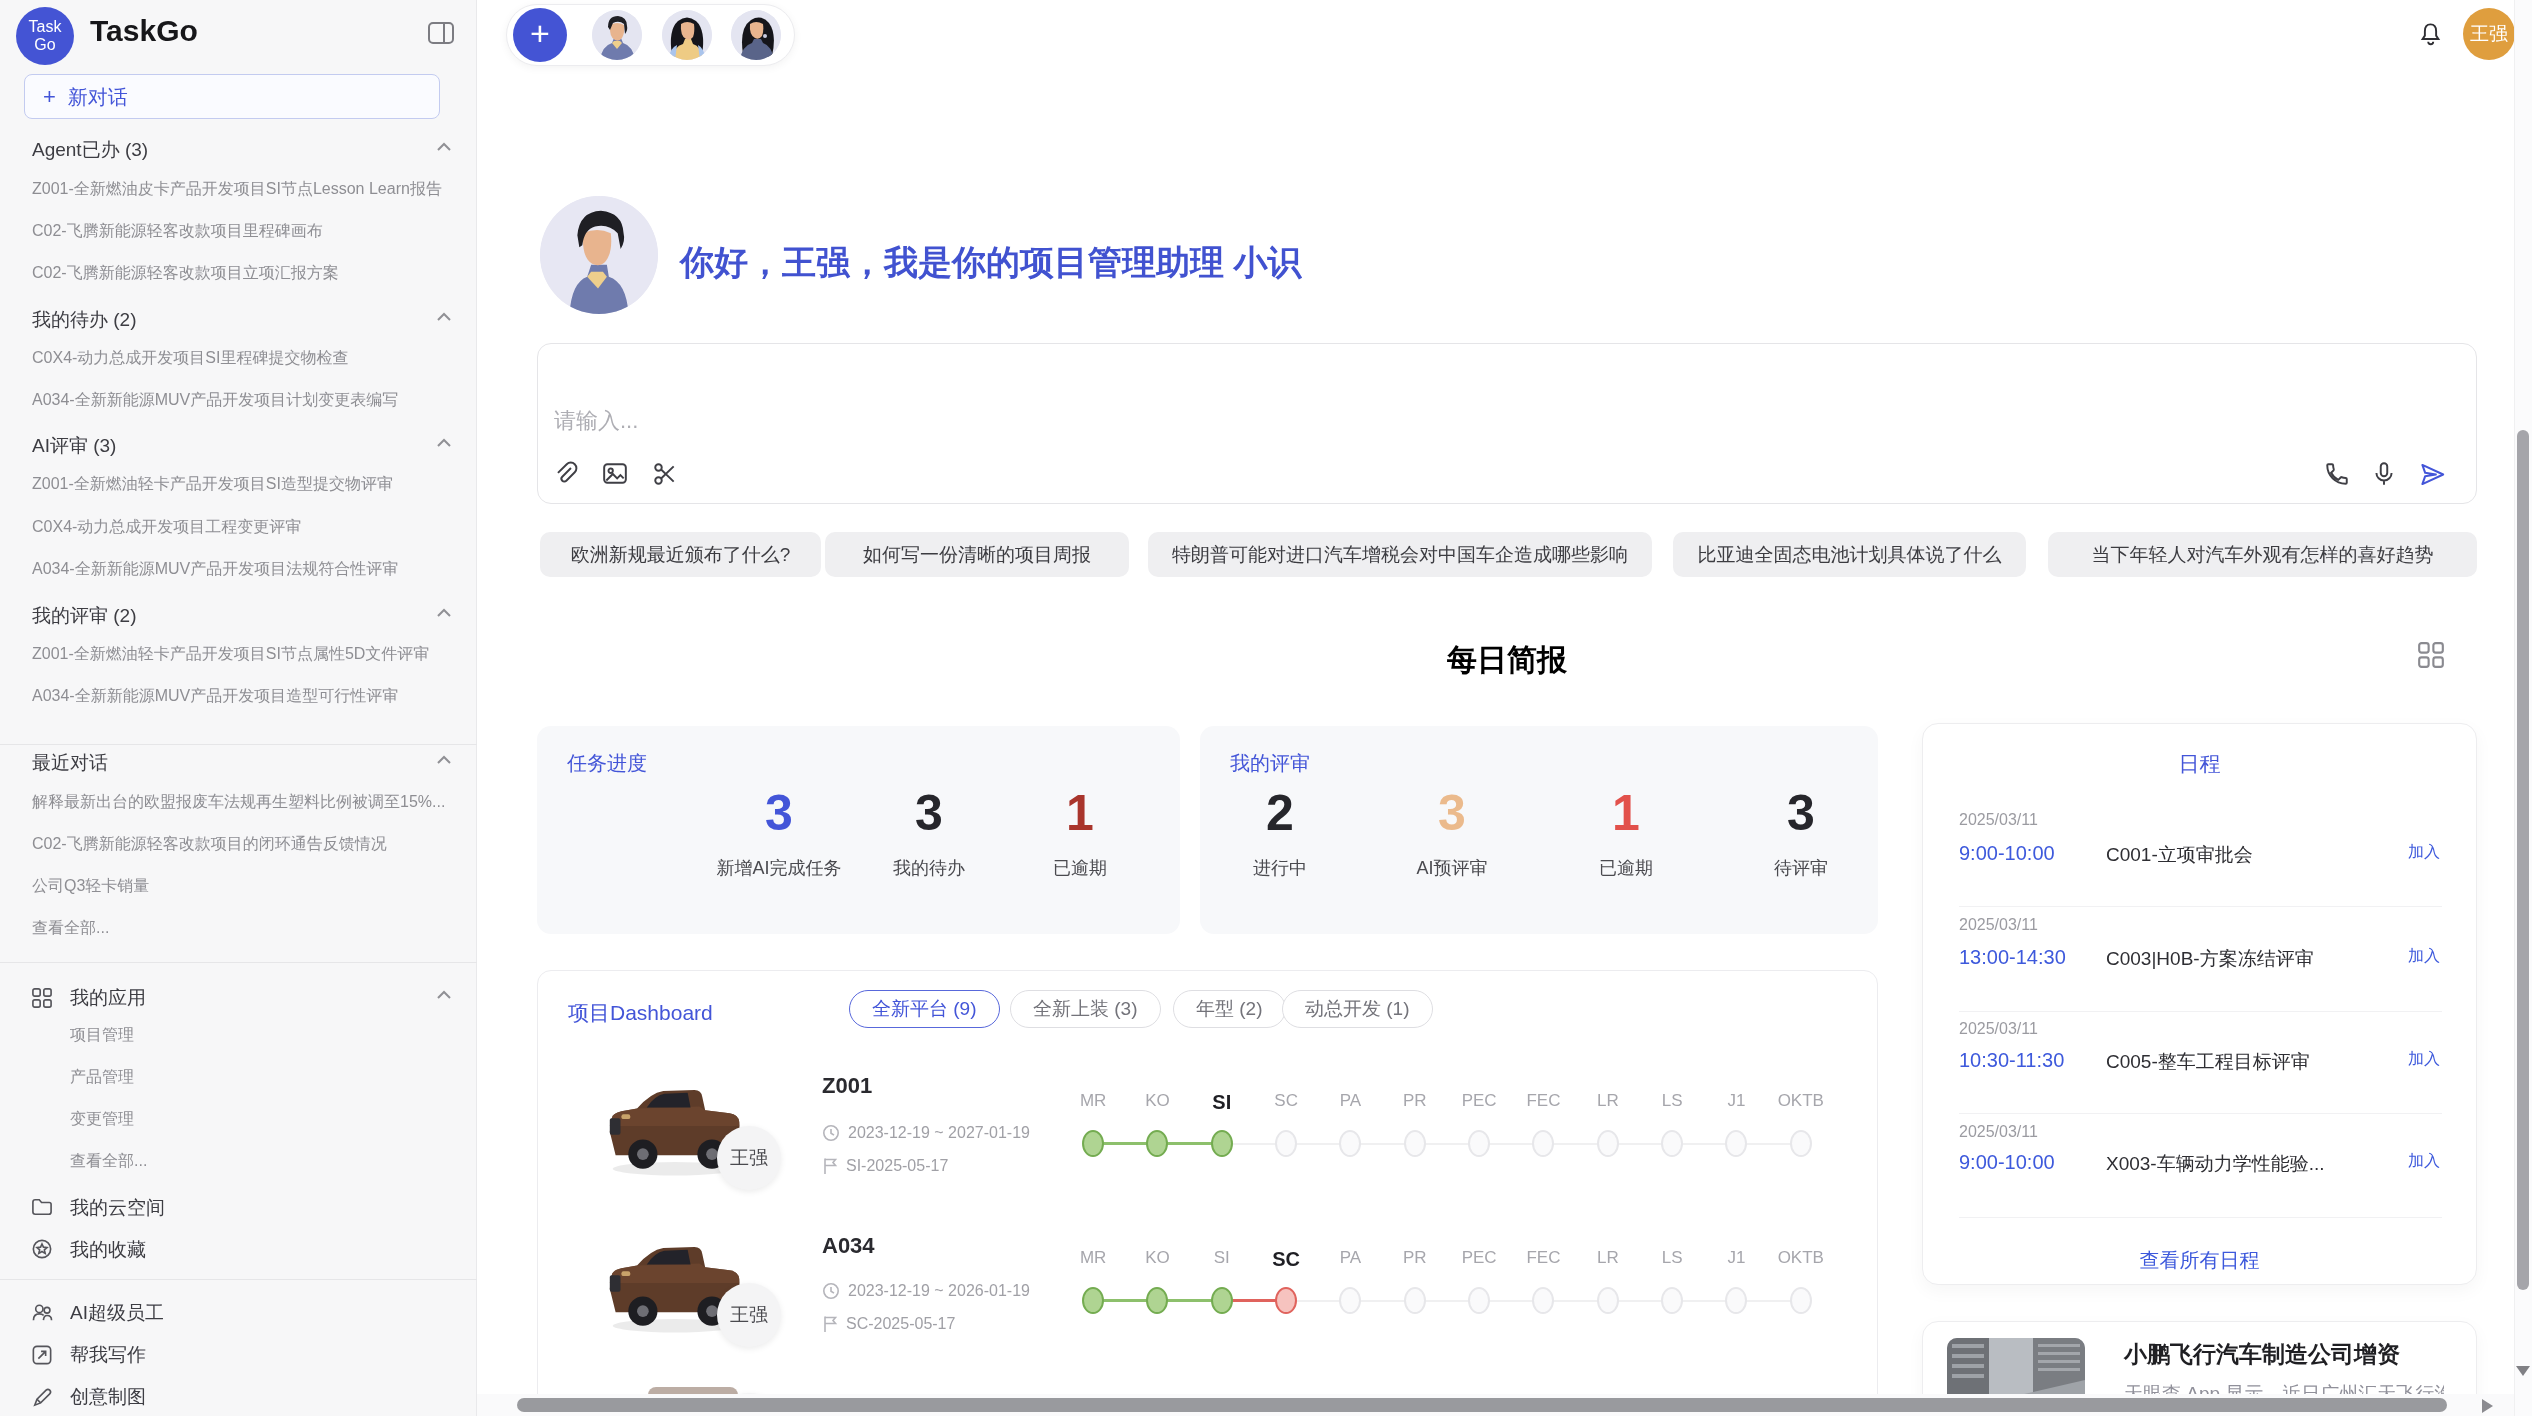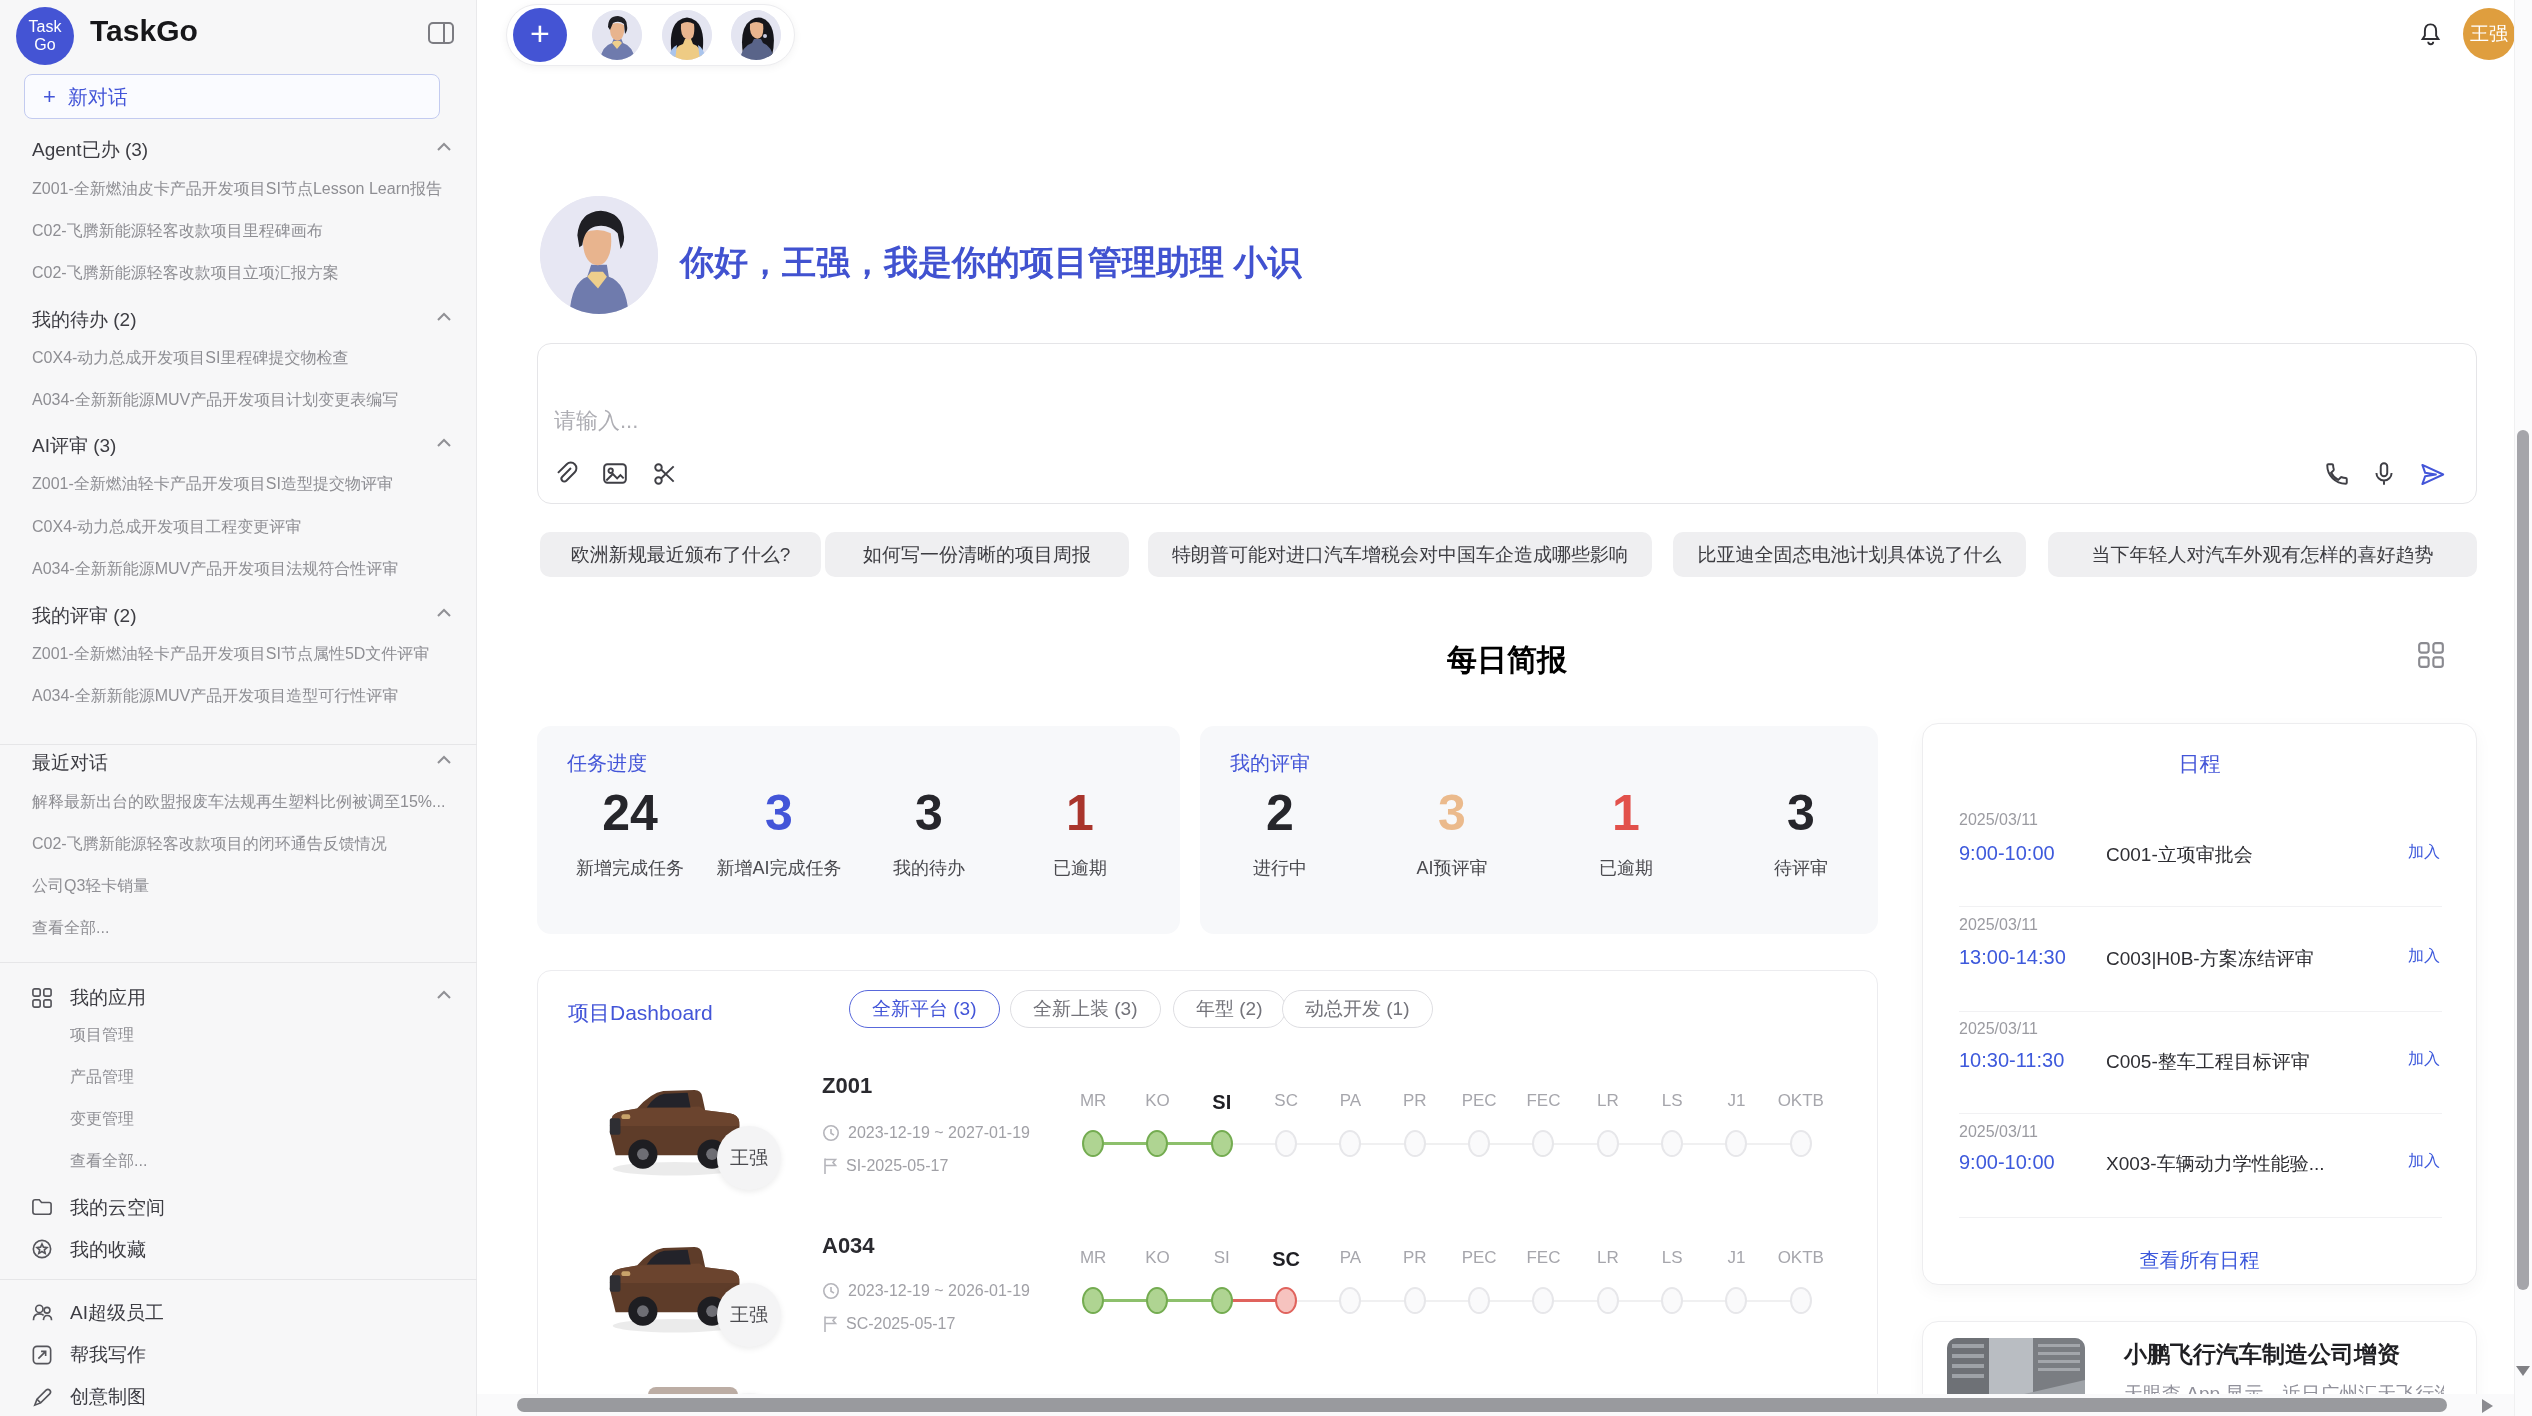--- a/index.html
+++ b/index.html
@@ -388,24 +388,20 @@
   <svg width="26" height="26" viewBox="0 0 22 22" fill="none" stroke="currentColor" stroke-width="1.8">
     <rect x="1" y="1" width="8" height="8" rx="2"></rect>
       <rect x="13" y="1" width="8" height="8" rx="2"></rect>
     <rect x="1" y="13" width="8" height="8" rx="2"></rect>
       <rect x="13" y="13" width="8" height="8" rx="2"></rect>
   </svg>
 </span>
 
 <div class="abs statcard" style="left:537px;width:643px">
   <div class="ct">任务进度</div>
-  <div class="stat" style="left:3px;top:58px">
-    <div class="v" style="color:#26262B">24</div>
-    <div class="l">新增完成任务</div>
-  </div>
   <div class="stat" style="left:152px;top:58px">
     <div class="v" style="color:#4355D8">3</div>
     <div class="l">新增AI完成任务</div>
   </div>
   <div class="stat" style="left:302px;top:58px">
     <div class="v" style="color:#26262B">3</div>
     <div class="l">我的待办</div>
   </div>
   <div class="stat" style="left:453px;top:58px">
     <div class="v" style="color:#A9352C">1</div>
@@ -428,21 +424,21 @@
     <div class="l">已逾期</div>
   </div>
   <div class="stat" style="left:511px;top:58px">
     <div class="v" style="color:#26262B">3</div>
     <div class="l">待评审</div>
   </div>
 </div>
 
 <div class="abs dash">
   <div class="abs dash-title">项目Dashboard</div>
-  <div class="abs tab active" style="left:311px">全新平台 (3)</div>
+  <div class="abs tab active" style="left:311px">全新平台 (9)</div>
   <div class="abs tab" style="left:472px">全新上装 (3)</div>
   <div class="abs tab" style="left:635px">年型 (2)</div>
   <div class="abs tab" style="left:744px">动总开发 (1)</div>
 
   <div class="abs" style="left:64px;top:95px">
     <svg width="146" height="115" viewBox="0 0 150 115">
         <use href="#truck"></use>
       </svg>
   </div>
   <div class="abs owner-chip" style="left:179px;top:155px">王强</div>

